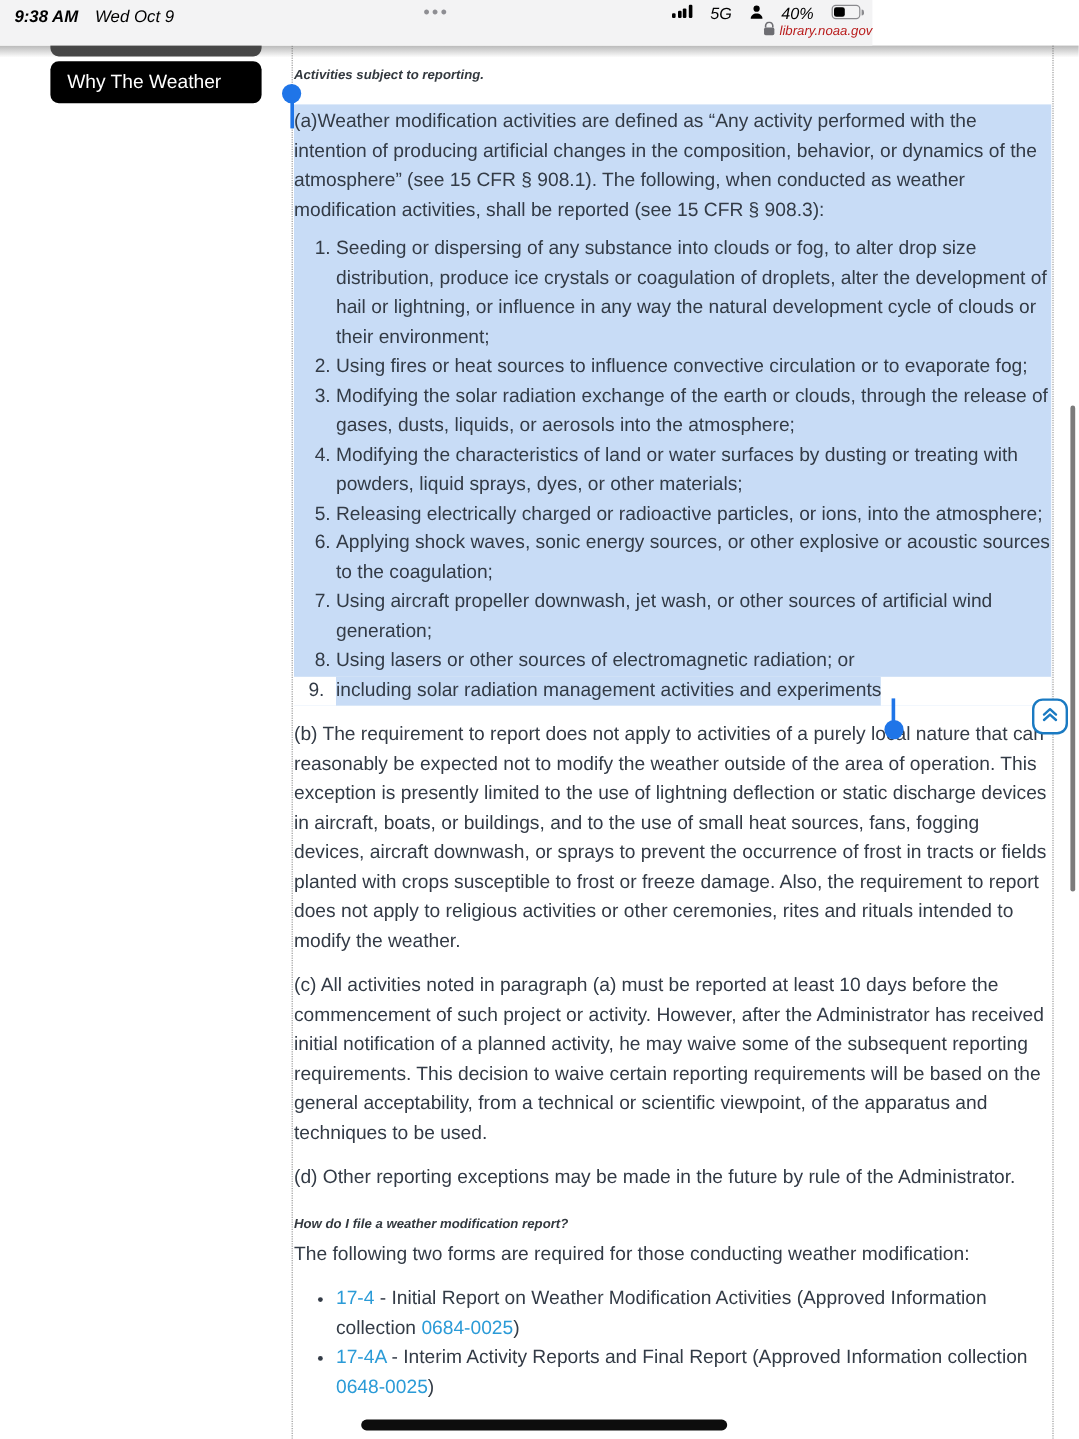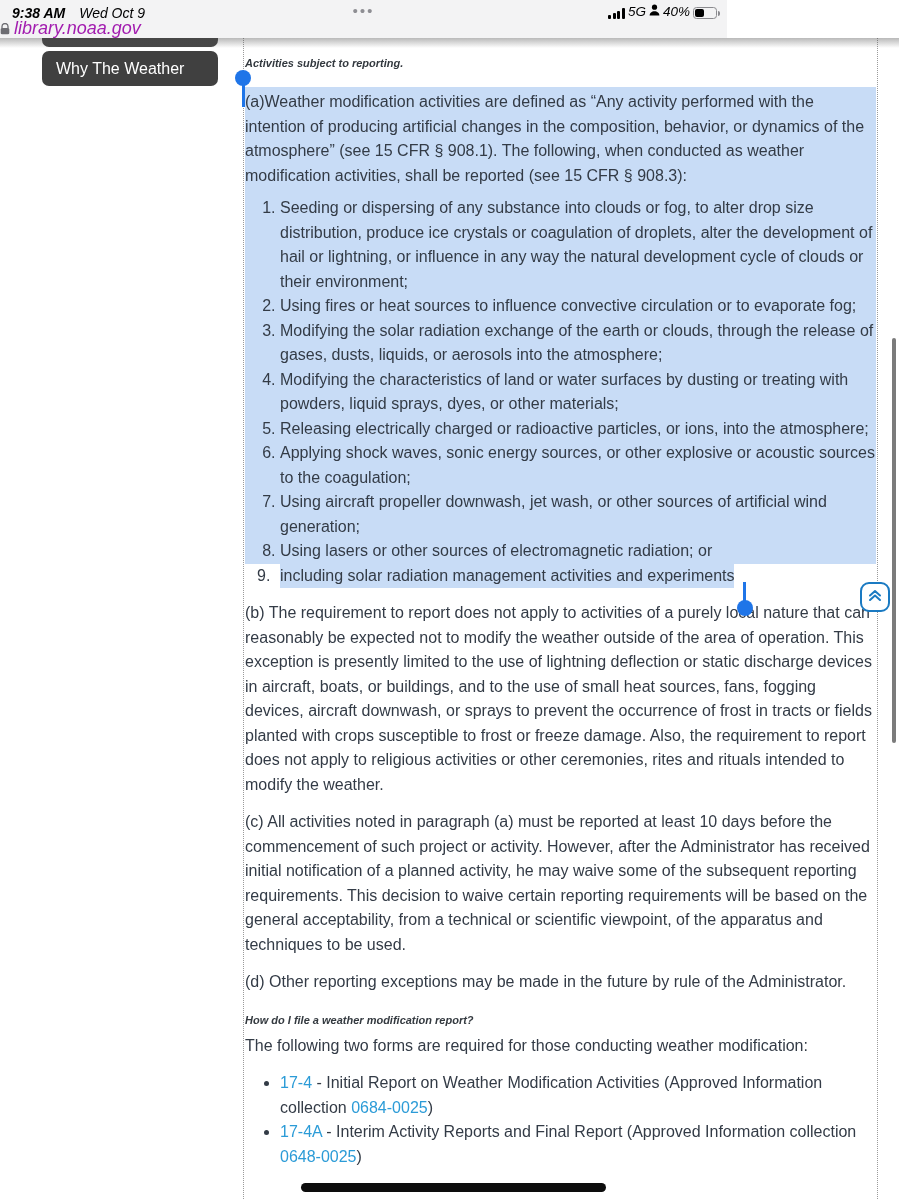--- a/index.html
+++ b/index.html
@@ -8,37 +8,37 @@
   #screen { position:relative; width:899px; height:1199px; overflow:hidden; background:#fff; }
 
   
   .statusbar { position:absolute; left:0; top:0; width:727px; height:38px; background:#f3f3f4; z-index:30;font-style:italic; }
   .toolbar-shadow { position:absolute; left:0; top:38px; width:899px; height:10px; z-index:29;
     background:linear-gradient(to bottom, rgba(70,70,70,.38), rgba(70,70,70,0)); }
   .sb-left { position:absolute; left:12px; top:5px; font-size:14px; color:#000; }
   .sb-time { font-weight:700; margin-right:14px; }
   .sb-date { font-weight:400; }
   .sb-dots { position:absolute; left:0; right:0; top:2px; text-align:center; color:#8e8e93; font-size:15px; letter-spacing:2px; }
-  .sb-url { position:absolute; left:0; right:0; top:18px; text-align:left; font-size:18px; color:#a21caf; }
+  .sb-url { position:absolute; left:0; right:0; top:18px; text-align:right; font-size:11px; color:#b91c1c; }
   .sb-url .lock { display:inline-block; vertical-align:-1px; margin-right:4px; }
-  .sb-right { position:absolute; right:10px; top:4px; display:flex; align-items:flex-end; gap:3px; font-size:13.5px; color:#000; }
+  .sb-right { position:absolute; right:10px; top:4px; display:flex; align-items:flex-start; gap:15px; font-size:13.5px; color:#000; }
   .signal { display:inline-flex; align-items:flex-end; gap:1.5px; height:11px; }
   .signal i { display:block; width:3px; background:#000; border-radius:1px; }
   .signal i:nth-child(1){height:4px}.signal i:nth-child(2){height:6px}
   .signal i:nth-child(3){height:8px}.signal i:nth-child(4){height:11px}
   .battery { position:relative; width:24px; height:12px; border:1px solid #8a8a8e; border-radius:3.5px; }
   .battery .fill { position:absolute; left:1px; top:1px; bottom:1px; width:40%; background:#000; border-radius:2px; }
   .battery .nub { position:absolute; right:-4px; top:3px; width:2.5px; height:5px; background:#8a8a8e; border-radius:0 2px 2px 0; }
 
   
   .sidebar { position:absolute; left:42px; top:30px; width:176px; z-index:10; }
   .side-item { border-radius:7px; color:#fff; font-size:16px; line-height:25px; padding:11px 14px; margin-bottom:4px; }
   .side-partial { height:17px; padding:0; background:#474747; }
   .side-active { background:#12398f; }
-  .side-plain { background:#404040; padding:5px 14px; }
+  .side-plain { background:#000000; padding:5px 14px; }
 
   
   .content { position:absolute; left:243px; top:38px; width:635px; height:1161px;
     border-left:1px dotted #9a9a9a; border-right:1px dotted #9a9a9a;
     padding:0 1px 0 1px; color:#333b46; font-size:16px; line-height:24.5px; }
   .content h3 { font-size:11px; font-weight:700; font-style:italic; color:#33393f; margin:13px 0 0 0; line-height:24px; }
   .content p { margin:13px 0 0 0; }
   .sel-block { background:#c8dcf6; margin-top:12px; }
   .sel-block p { margin:0; padding-top:3px; }
   ol.acts { list-style:decimal; padding:8px 0 0 35px; margin:0; }

